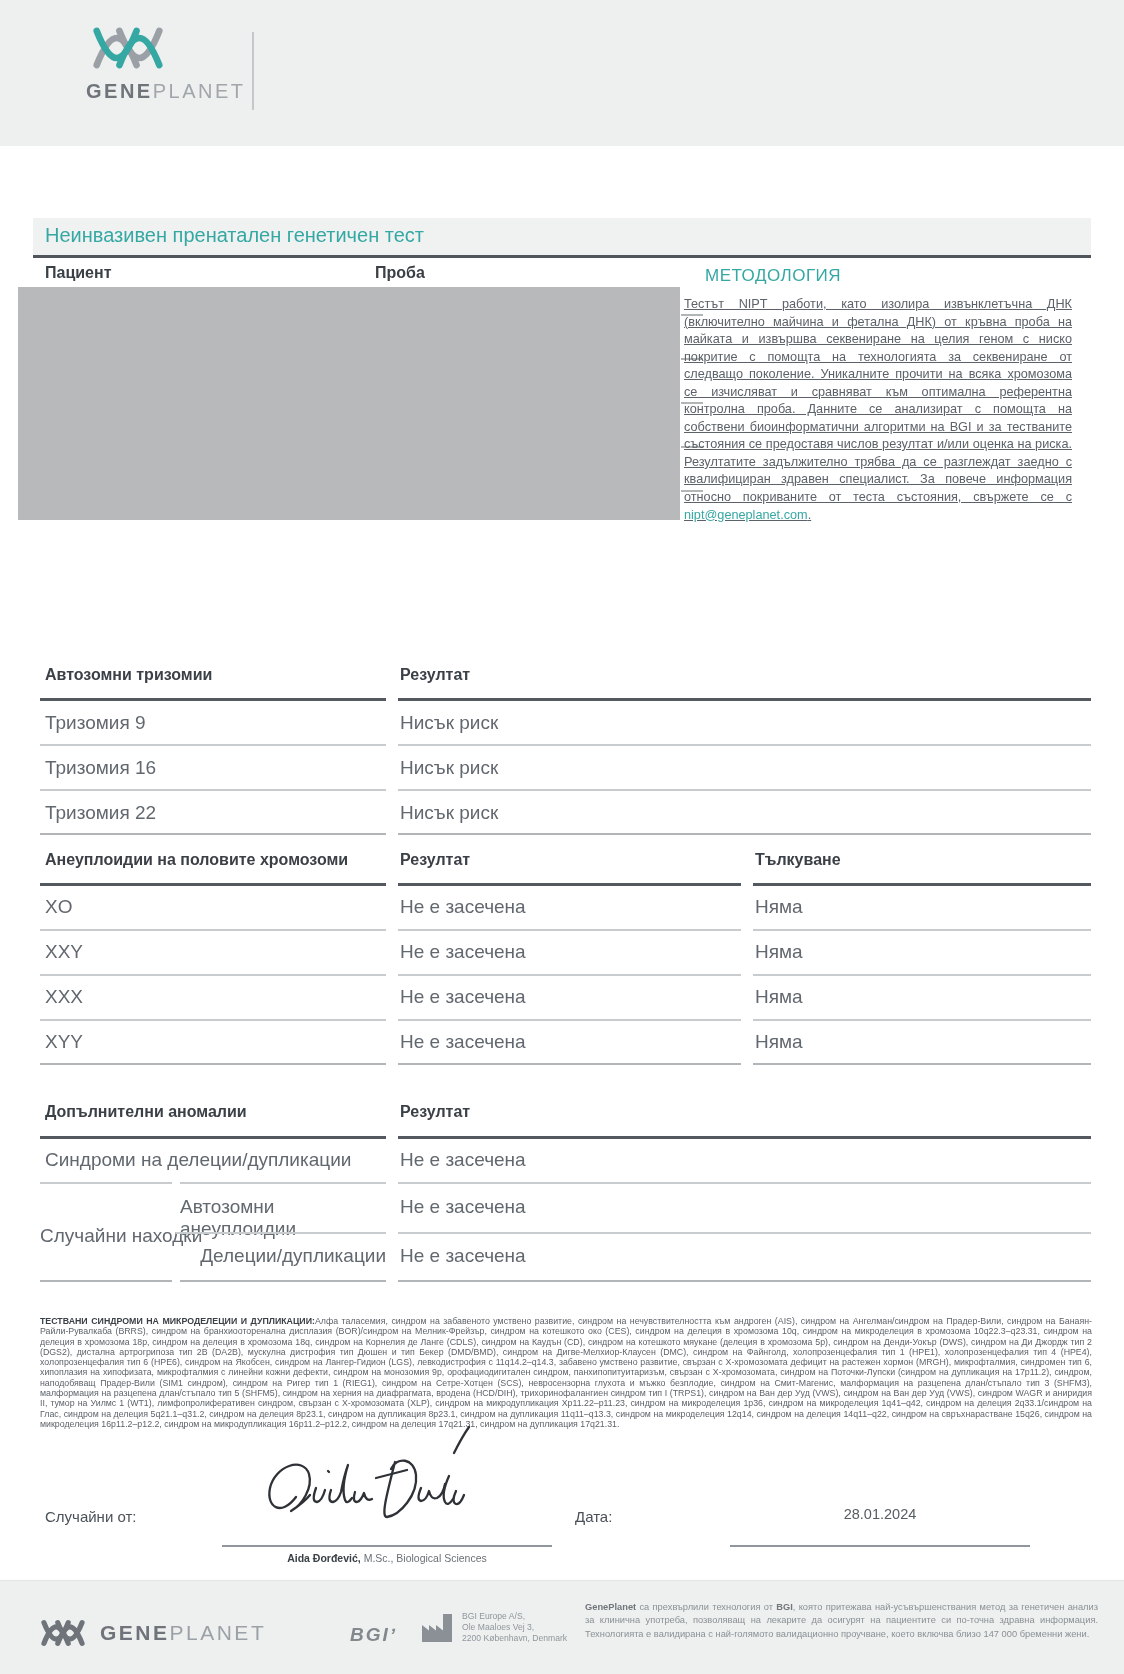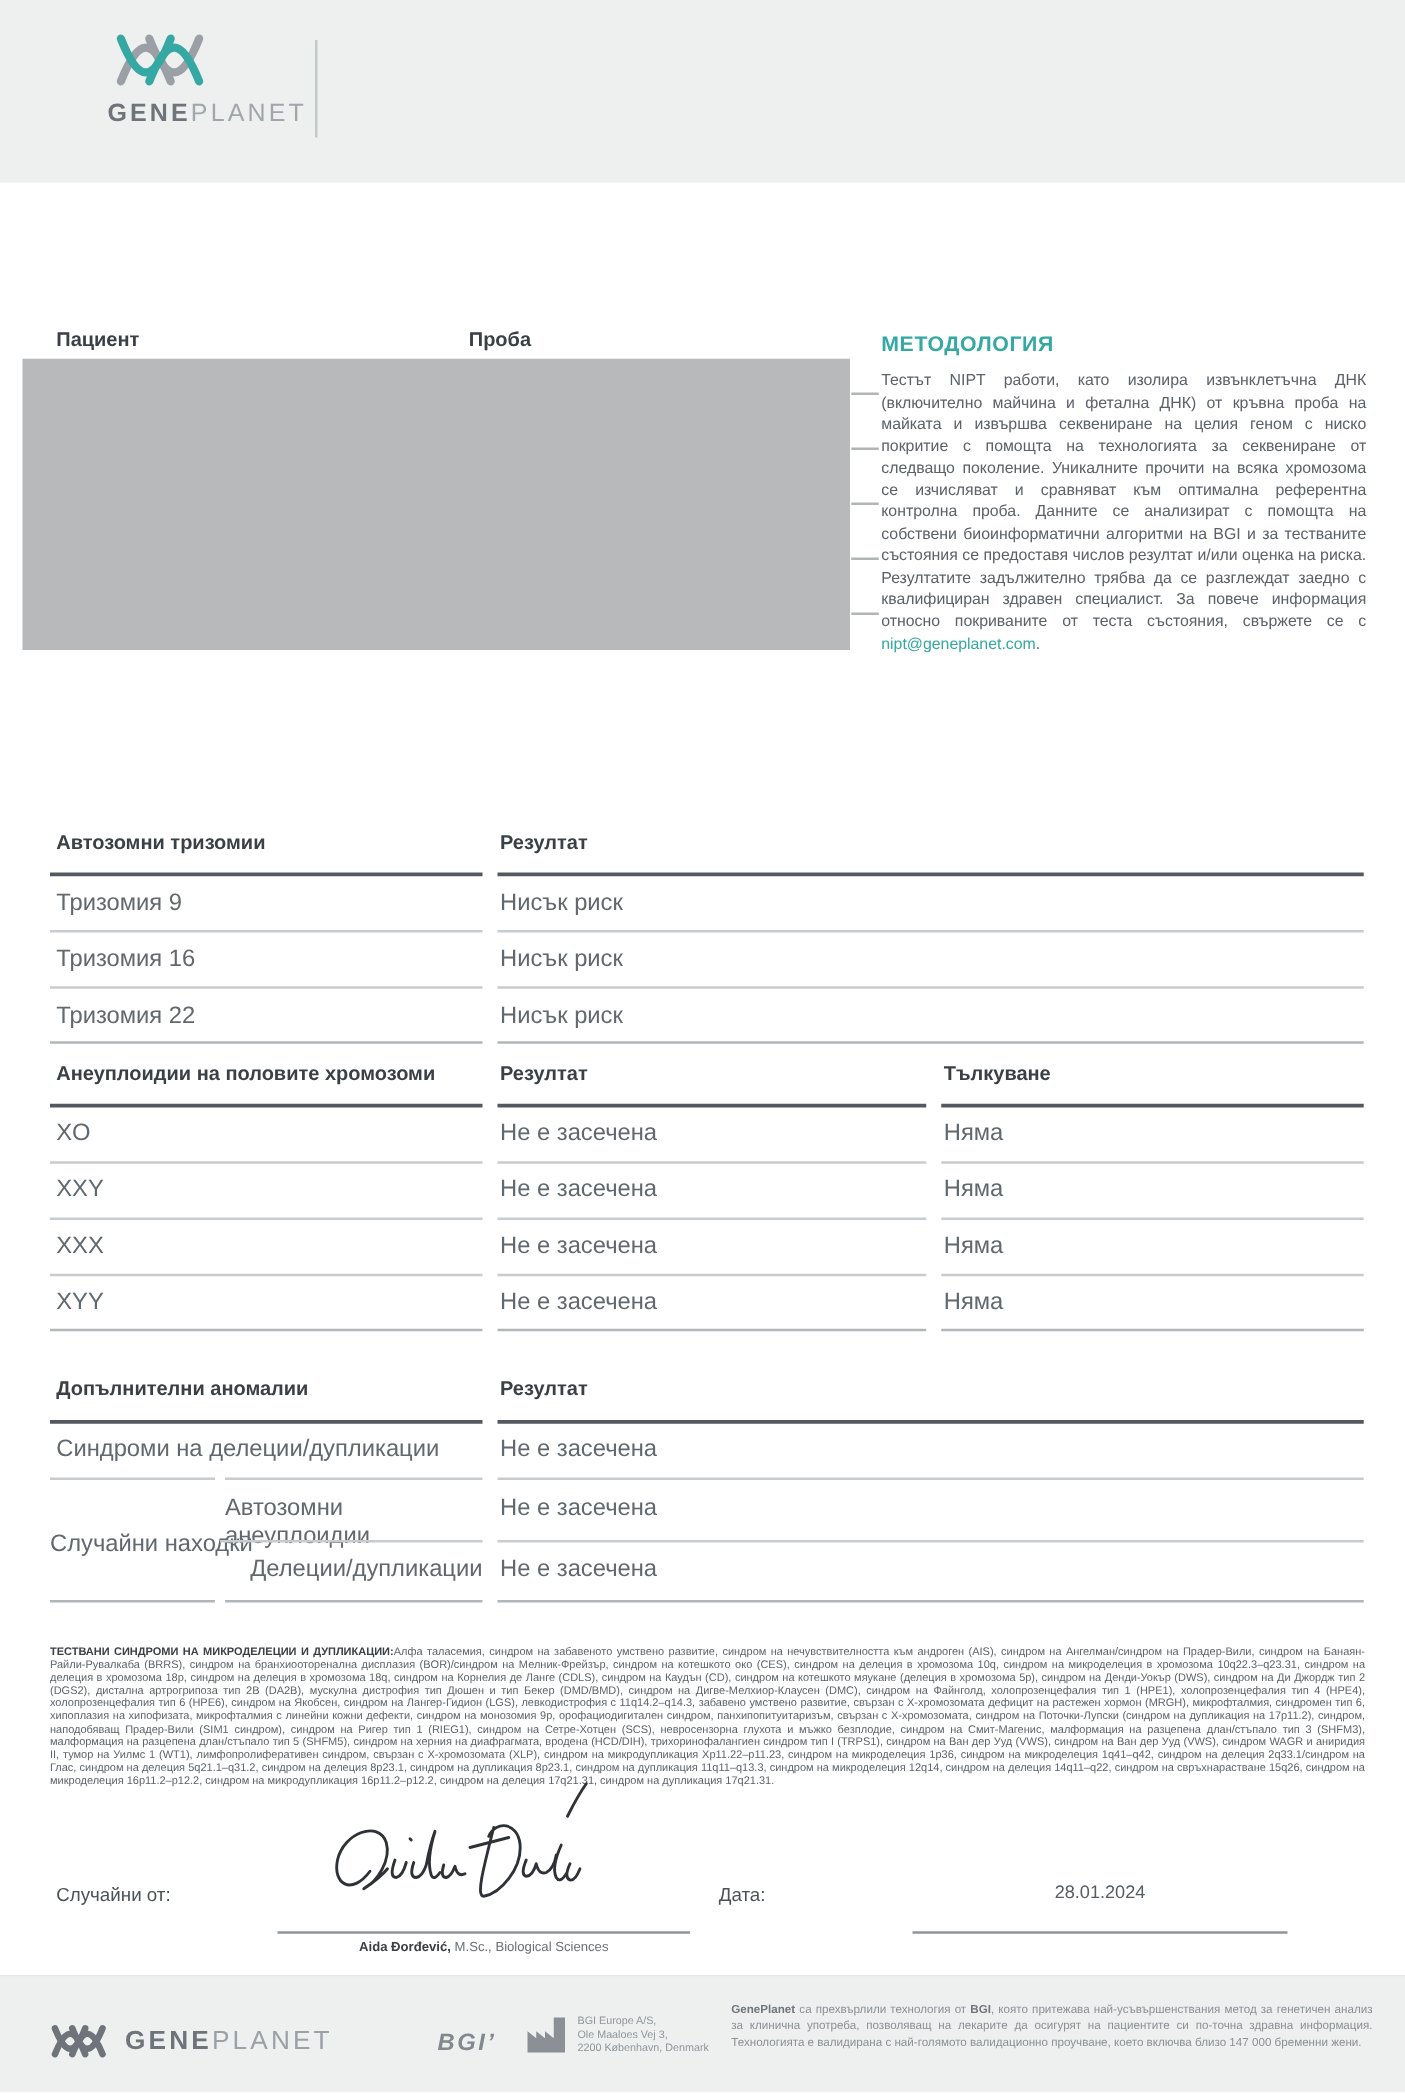--- a/index.html
+++ b/index.html
@@ -21,23 +21,23 @@
 
   .col-head{position:absolute;font-size:16px;font-weight:bold;color:#3B4047;}
   .cell{position:absolute;font-size:19px;color:#62686F;}
   .hline{position:absolute;height:3px;background:#54595F;}
   .sep{position:absolute;height:2px;background:#C9CCCE;}
   .sep.dark{background:#B3B6B8;}
 
   .redaction{position:absolute;left:18px;top:287px;width:662px;height:233px;background:#B7B9BA;}
   .tick{position:absolute;left:681px;width:22px;height:2px;background:#B2B5B6;}
 
-  .meth-title{position:absolute;left:705px;top:266px;font-size:17px;font-weight:bold;letter-spacing:.5px;color:#35A8A3;}
-  .meth-body{position:absolute;left:705px;top:296px;width:388px;font-size:12.7px;line-height:17.55px;
-             text-align:justify;color:#5C6269;}
+  .meth-title{position:absolute;left:705px;top:266px;font-size:17px;font-weight:normal;letter-spacing:.5px;color:#35A8A3;}
+  .meth-body{position:absolute;left:684px;top:296px;width:388px;font-size:12.7px;line-height:17.55px;
+             text-align:justify;color:#5C6269;text-decoration:underline;}
   .meth-body a{color:#35A8A3;text-decoration:none;}
 
   .fine-print{position:absolute;left:40px;top:1316px;width:1052px;font-size:8.8px;line-height:10.3px;
               text-align:justify;color:#5D636A;}
   .fine-print b{color:#3B4047;}
 
   .approve-label{position:absolute;font-size:15px;color:#4B5158;}
   .sig-line{position:absolute;top:1545px;height:2px;background:#90969B;}
   .sig-name{position:absolute;left:222px;top:1552px;width:330px;text-align:center;font-size:10.5px;color:#6A7076;}
   .sig-name b{color:#3B4047;}
@@ -66,20 +66,23 @@
       <path d="M29,8 C44,46 56,46 71,8" stroke="#9AA0A5" stroke-width="7" fill="none" stroke-linecap="round"></path>
       <path d="M5,8 C20,46 32,46 47,8" stroke="#35A8A3" stroke-width="7" fill="none" stroke-linecap="round"></path>
       <path d="M29,44 C44,6 56,6 71,44" stroke="#35A8A3" stroke-width="7" fill="none" stroke-linecap="round"></path>
     </svg>
     <div class="brand-text">
       <span class="bold">GENE</span><span class="light">PLANET</span>
     </div>
     <div class="header-divider"></div>
   </div>
 
+  <div class="band" style="top:218px">
+    <span class="band-title">Неинвазивен пренатален генетичен тест</span>
+  </div>
 
   <div class="col-head" style="left:45px;top:264px">Пациент</div>
   <div class="col-head" style="left:375px;top:264px">Проба</div>
 
   <div class="redaction"></div>
   <div class="tick" style="top:314px"></div>
   <div class="tick" style="top:358px"></div>
   <div class="tick" style="top:402px"></div>
   <div class="tick" style="top:446px"></div>
   <div class="tick" style="top:490px"></div>

